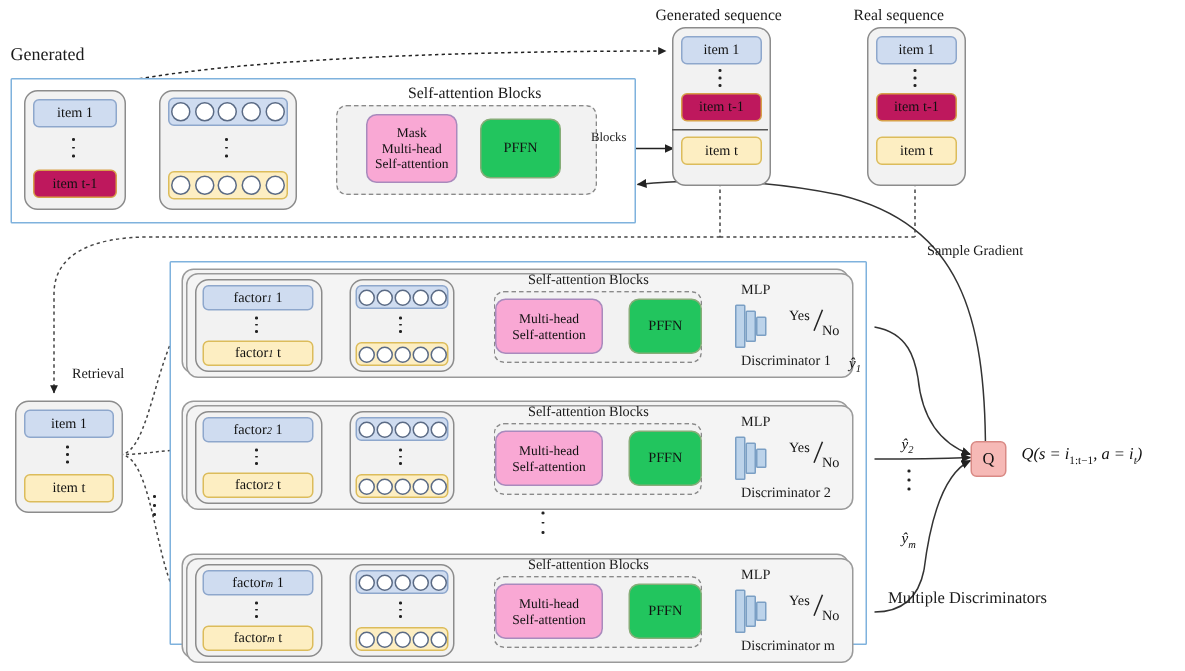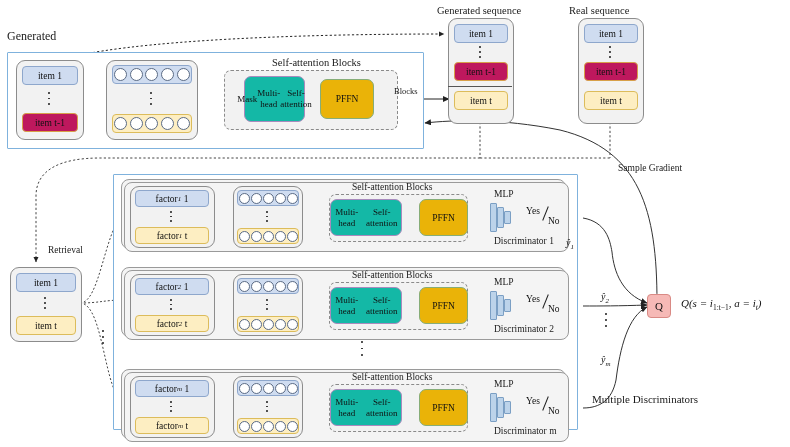--- a/index.html
+++ b/index.html
@@ -27,24 +27,24 @@
   .chip-orange{background:#be185d;border:1px solid #d7a049;}
   .chip-yellow{background:#fdeec2;border:1px solid #dcbc5b;}
 
   
   .crow{display:flex;align-items:center;justify-content:space-around;border-radius:4px;}
   .crow .cir{width:11px;height:11px;border-radius:50%;background:#fff;border:1.1px solid #5b6b85;}
   .crow-blue{background:#cfdcf0;border:1px solid #8ea7cc;}
   .crow-yellow{background:#fdeec2;border:1px solid #dcbc5b;}
 
   
-  .att{background:#14b8a6;border:1px solid #a98abd;border-radius:7px;
-       display:flex;flex-direction:row;align-items:center;justify-content:center;
+  .att{background:#f9a8d4;border:1px solid #a98abd;border-radius:7px;
+       display:flex;flex-direction:column;align-items:center;justify-content:center;
        font-size:9px;line-height:1.22;text-align:center;}
-  .pffn{background:#eab308;border:1px solid #86ad78;border-radius:7px;
+  .pffn{background:#22c55e;border:1px solid #86ad78;border-radius:7px;
         display:flex;align-items:center;justify-content:center;font-size:9.5px;}
   .qbox{background:#f6b9b6;border:1px solid #d98a85;border-radius:4px;
         display:flex;align-items:center;justify-content:center;font-size:11px;}
 
   
   .vdots{display:flex;flex-direction:column;align-items:center;justify-content:space-between;}
   .vdots i{display:block;width:1.8px;height:1.8px;border-radius:50%;background:#222;}
 
   
   .mlpbar{background:#bcd3ea;border:1px solid #7b9fc4;border-radius:1px;}

